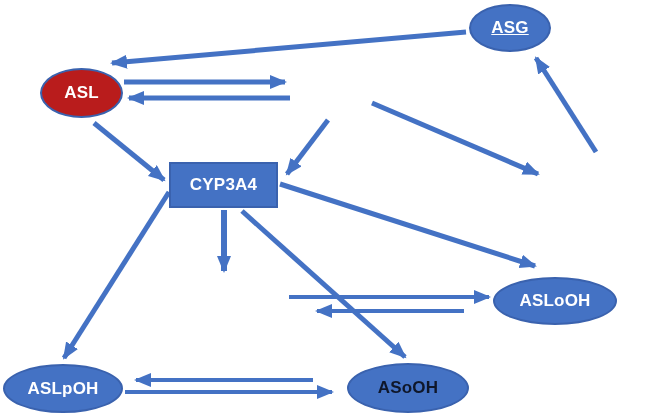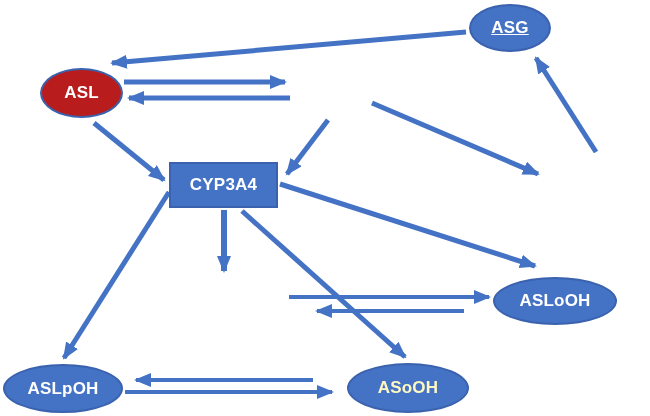--- a/index.html
+++ b/index.html
@@ -96,17 +96,17 @@
 
 
   <div class="node ellipse" id="n-aspoh" style="background: rgb(68, 114, 196); border-color: rgb(58, 98, 174); color: rgb(255, 255, 255);">
     <span>ASLoOH</span>
   </div>
 
   <div class="node ellipse" id="n-aslooh" style="background: rgb(68, 114, 196); border-color: rgb(58, 98, 174); color: rgb(255, 255, 255);">
     <span>ASLpOH</span>
   </div>
 
-  <div class="node ellipse" id="n-asooh" style="background: rgb(68, 114, 196); border-color: rgb(58, 98, 174); color: #fef9c3;">
+  <div class="node ellipse" id="n-asooh" style="background: rgb(68, 114, 196); border-color: rgb(58, 98, 174); color: #0f172a;">
     <span>ASoOH</span>
   </div>
 
 </div>
 
 </body></html>

